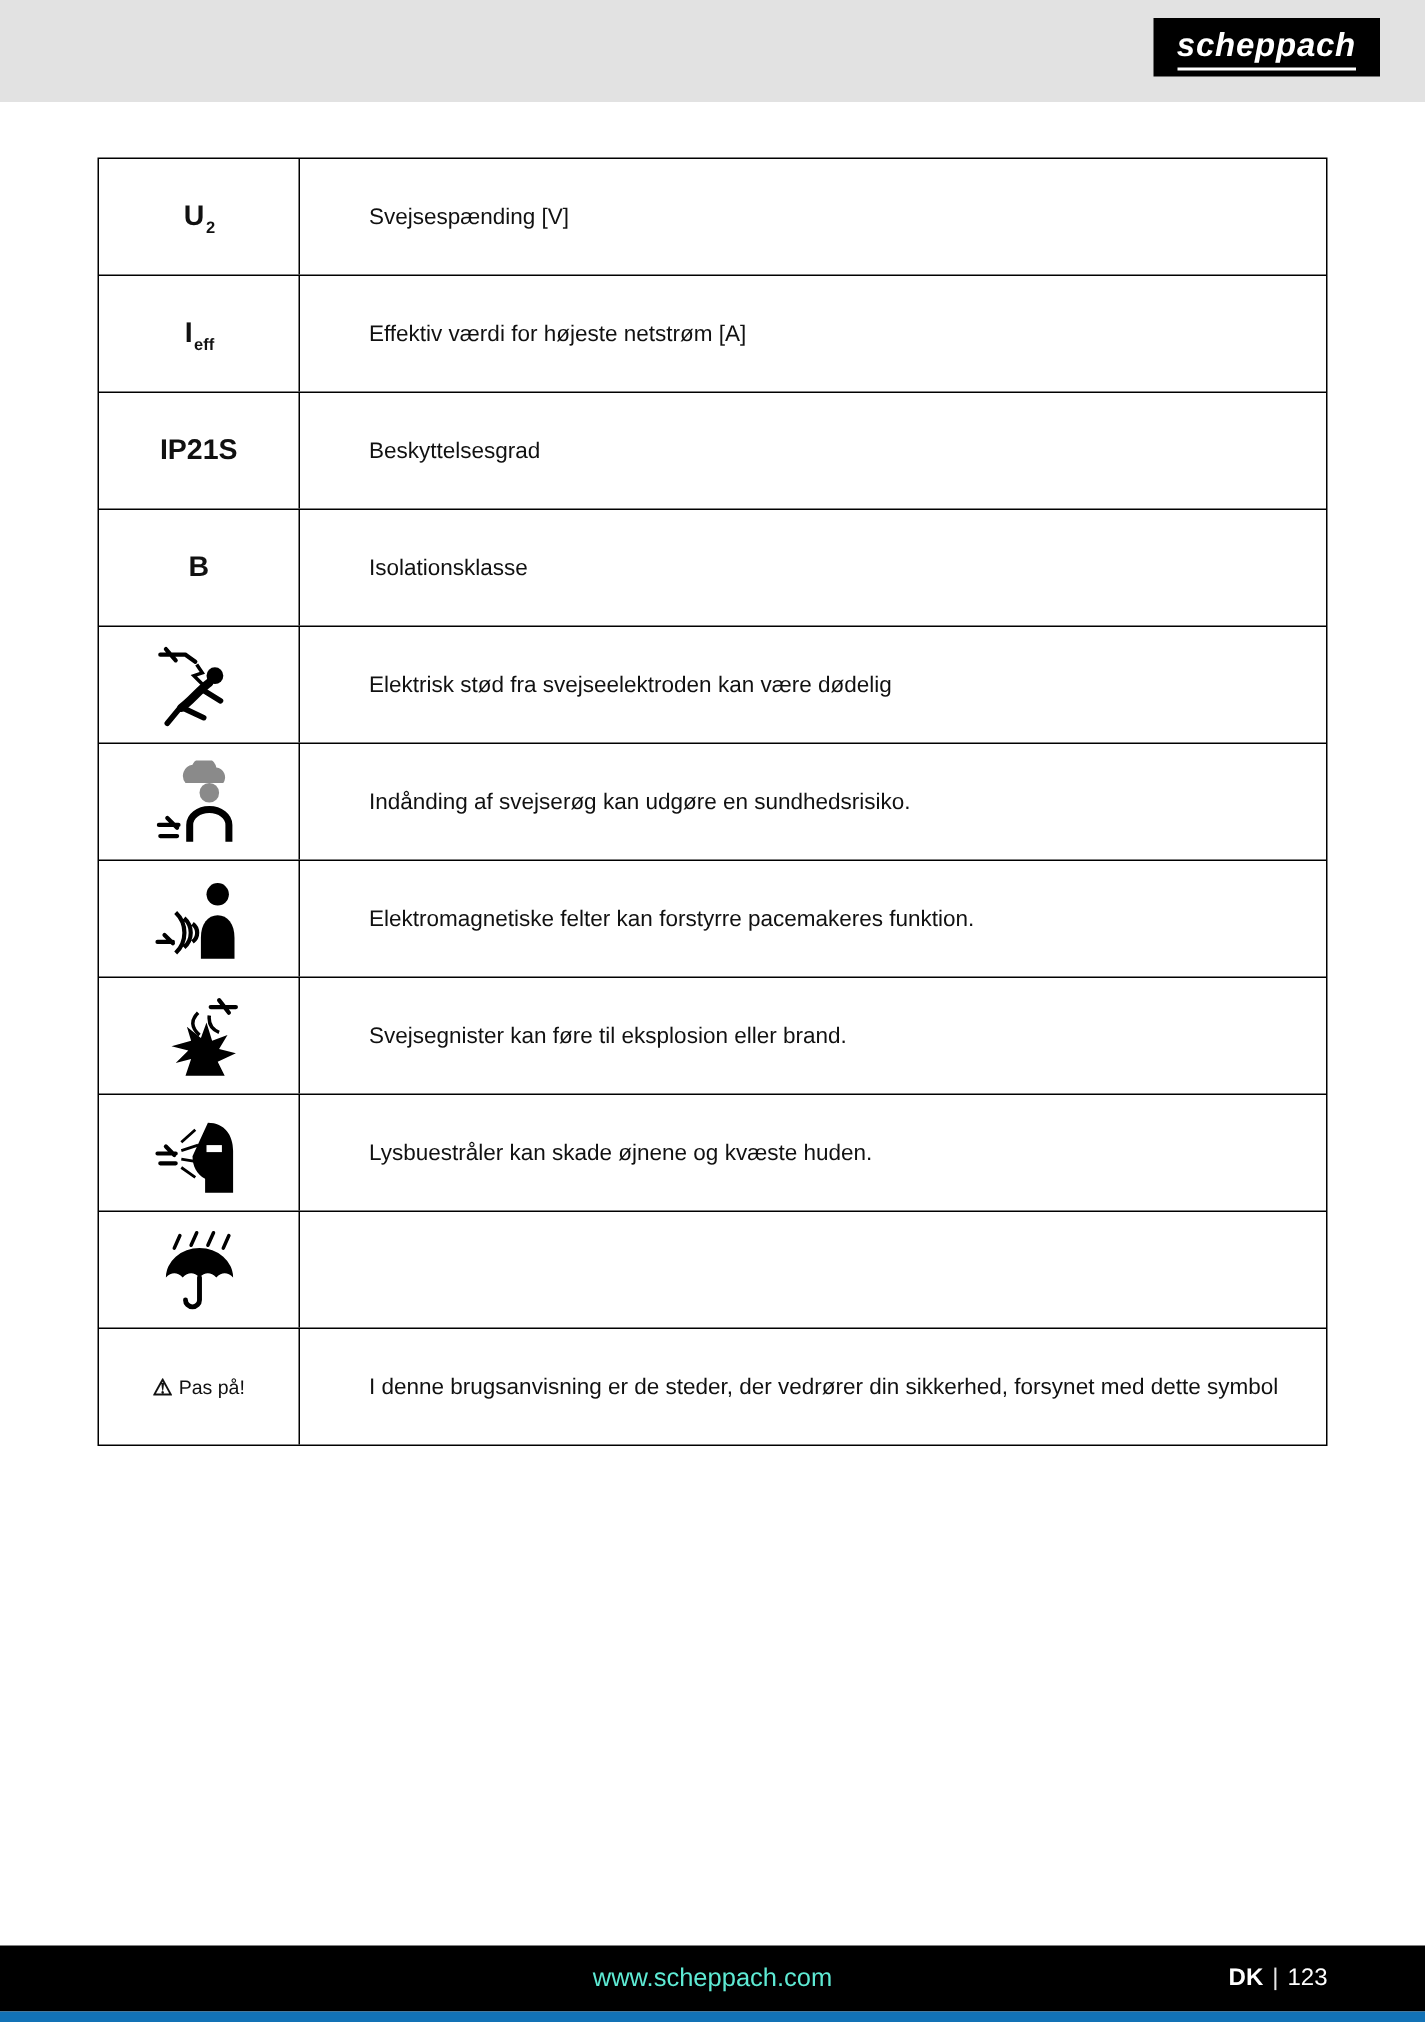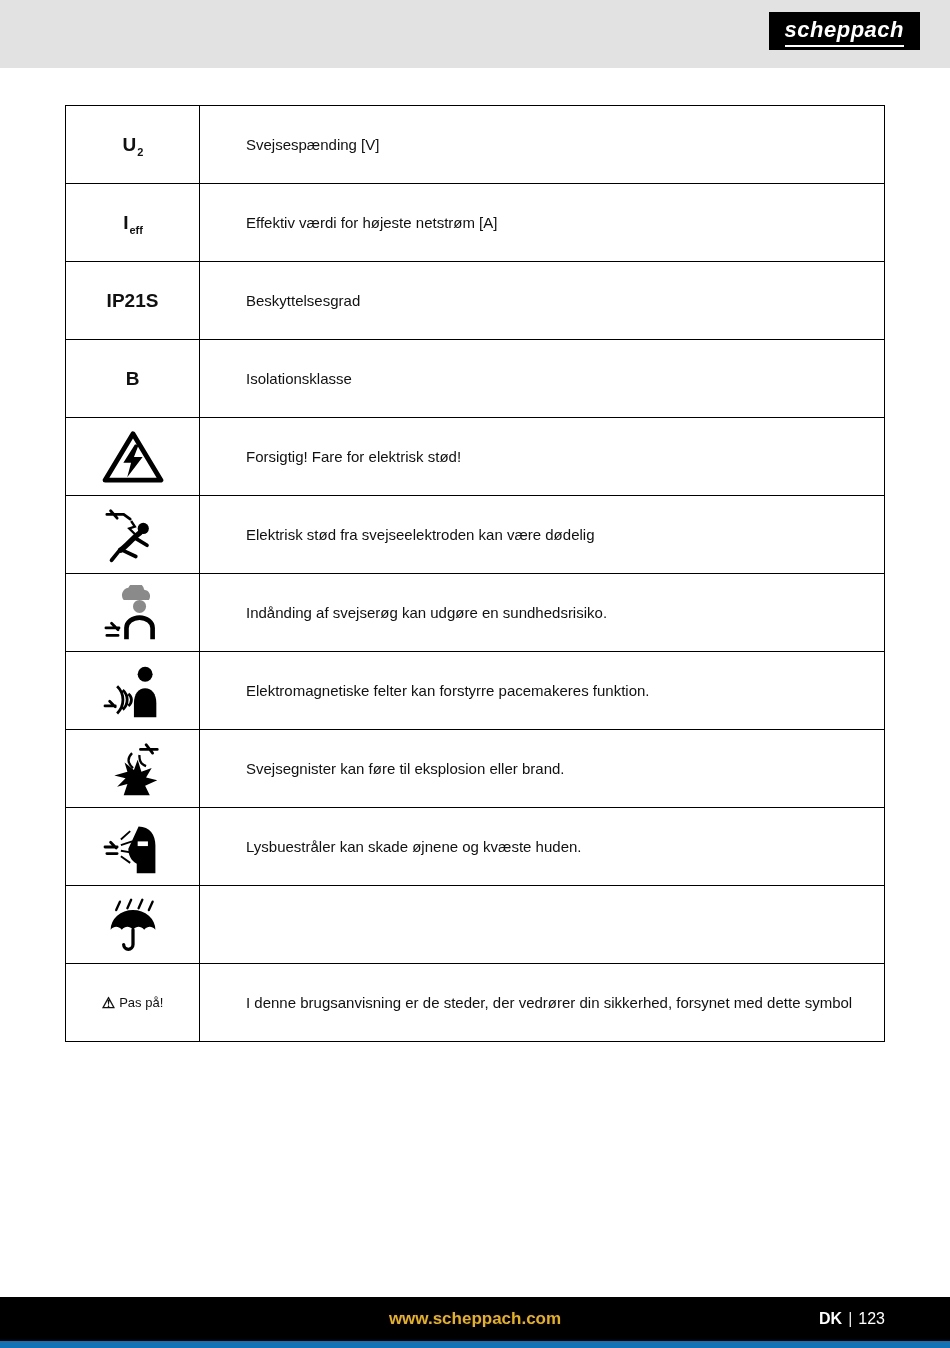--- a/index.html
+++ b/index.html
@@ -64,21 +64,21 @@
   .footer-black{
     position:absolute;left:0;bottom:7px;width:100%;height:44px;
     background:#000;
   }
   .footer-blue{
     position:absolute;left:0;bottom:0;width:100%;height:7px;
   }
   .footer-site{
     position:absolute;left:0;top:0;width:100%;height:44px;
     display:flex;align-items:center;justify-content:center;
-    color:#eab308;font-weight:bold;font-size:17px;
+    color:#5eead4;font-weight:normal;font-size:17px;
   }
   .footer-page{
     position:absolute;right:65px;top:0;height:44px;
     display:flex;align-items:center;gap:6px;
     color:#fff;font-size:16px;
   }
   .footer-lang{font-weight:bold;}
   .footer-sep{font-weight:normal;opacity:.9;}
 </style>
 </head>
@@ -116,29 +116,20 @@
       <div class="cell-desc">Beskyttelsesgrad</div>
     </div>
 
     <div class="trow">
       <div class="cell-sym">
         <span class="sym-text">B</span>
       </div>
       <div class="cell-desc">Isolationsklasse</div>
     </div>
 
-    <div class="trow">
-      <div class="cell-sym icon-wrap">
-        <svg width="62" height="54" viewBox="0 0 64 56">
-          <path d="M32 4 L61 52 H3 Z" fill="#fff" stroke="#000" stroke-width="5" stroke-linejoin="round"></path>
-          <path d="M34 15 L22 34 h8 L26 49 L42 28 h-9 L38 15 Z" fill="#000"></path>
-        </svg>
-      </div>
-      <div class="cell-desc">Forsigtig! Fare for elektrisk stød!</div>
-    </div>
 
     <div class="trow">
       <div class="cell-sym icon-wrap">
         <svg width="60" height="56" viewBox="0 0 64 60">
           <path d="M4 8 h18 M8 4 l7 8 M22 8 l7 5" stroke="#000" stroke-width="3" fill="none" stroke-linecap="round"></path>
           <path d="M30 15 l4 6 l-6 2 l7 7" stroke="#000" stroke-width="2.5" fill="none"></path>
           <circle cx="43" cy="23" r="6" fill="#000"></circle>
           <path d="M39 28 C31 34 26 41 19 46" stroke="#000" stroke-width="6" fill="none" stroke-linecap="round"></path>
           <path d="M34 33 L47 41" stroke="#000" stroke-width="4" stroke-linecap="round"></path>
           <path d="M20 46 L35 53 M18 46 L9 57" stroke="#000" stroke-width="4" stroke-linecap="round"></path>

